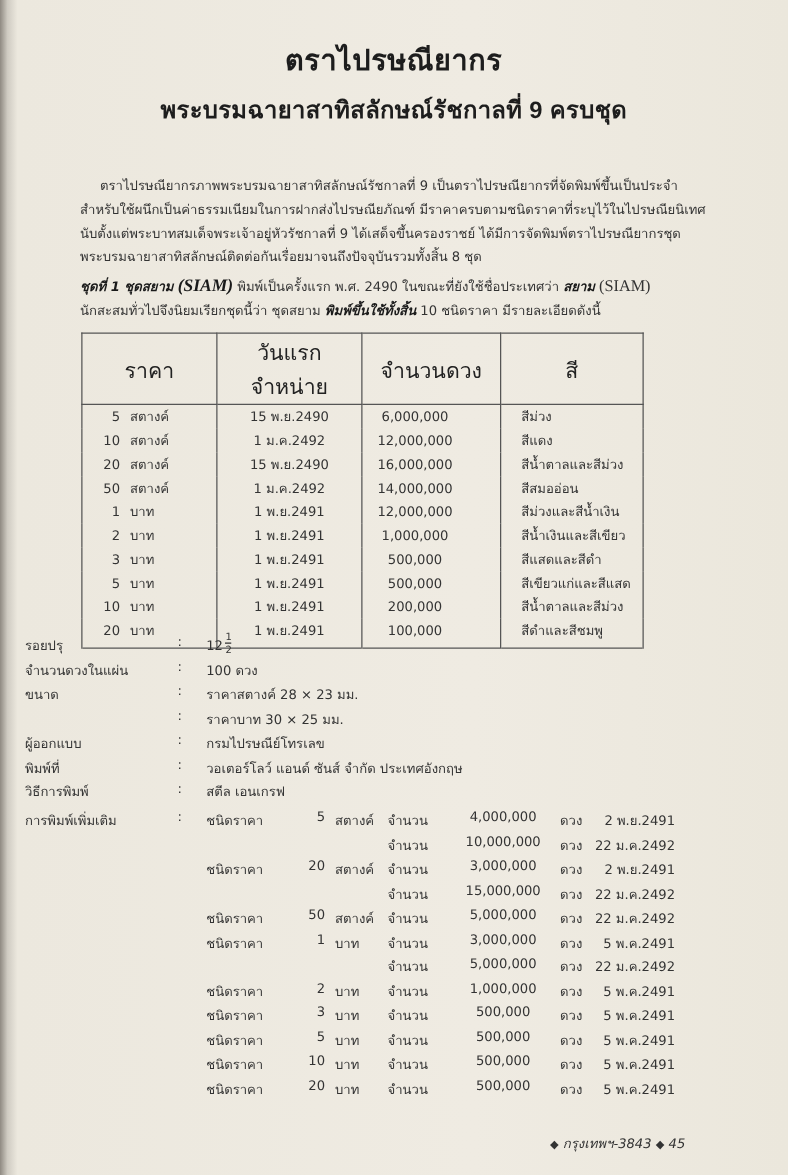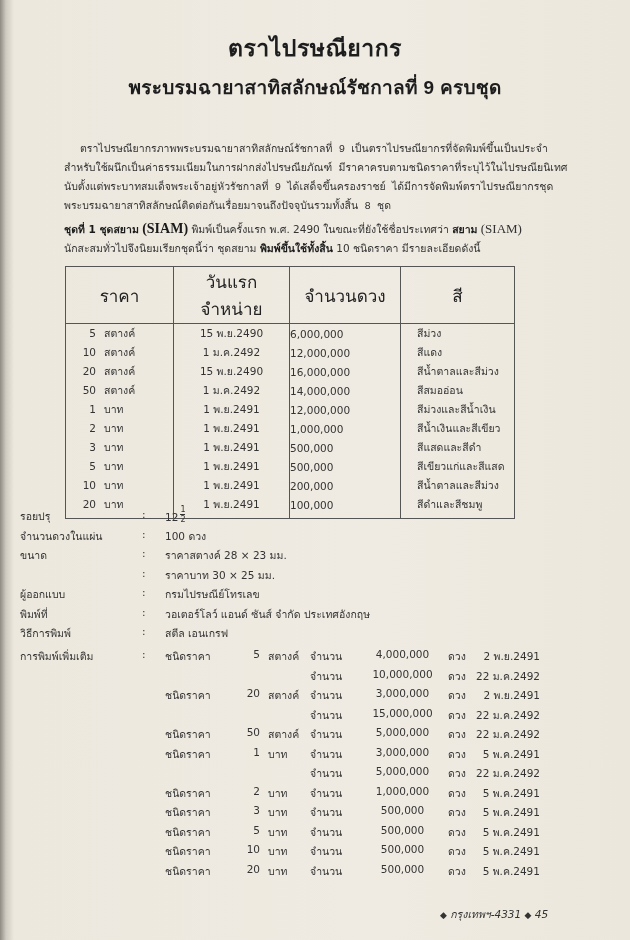--- a/index.html
+++ b/index.html
@@ -22,45 +22,45 @@
   .title2 {
     position: absolute; left: 0; width: 630px; top: 72px; text-align: center;
     font-family: "Liberation Sans", sans-serif; font-weight: bold;
     font-size: 19px; color: #1d1d1d; letter-spacing: 0.3px;
   }
   .intro {
     position: absolute; left: 64px; top: 140px; width: 560px;
     font-size: 10.5px; line-height: 19px; color: #333;
     text-indent: 16px; white-space: nowrap;
   }
-  .intro p { margin: 0; text-indent: 0; font-family: Liberation Mono, monospace; }
+  .intro p { margin: 0; text-indent: 0; }
   .intro p.first { text-indent: 16px; }
   .set-line {
     position: absolute; left: 64px; top: 219px; width: 560px;
     font-size: 10.5px; line-height: 19px; color: #333; white-space: nowrap;
   }
-  .set-line b { font-weight: bold; color: #1a1a1a; }
+  .set-line b { font-weight: bold; color: #1a1a1a; font-style: italic; }
   .set-line .serif { font-family: "Liberation Serif", serif; font-size: 14px; }
 
   table.stamps {
     position: absolute; left: 65px; top: 266px; width: 450px;
     border-collapse: collapse; font-size: 10.5px; color: #333;
     border: 1px solid #555;
   }
   table.stamps th {
     font-weight: normal; height: 26px; border: 1px solid #555;
     font-size: 17px; color: #222;
   }
   table.stamps td {
     height: 19px; padding: 0; border-left: 1px solid #555; border-right: 1px solid #555;
   }
   table.stamps tr.last td { padding-bottom: 4px; }
   .c-price { width: 105px; }
   .c-date { width: 113px; text-align: center; }
-  .c-qty { width: 82px; text-align: left; padding-right: 26px !important; }
+  .c-qty { width: 82px; text-align: center; padding-right: 26px !important; }
   .c-color { padding-left: 16px !important; margin-top: 36px; }
   .pv { display: inline-block; width: 30px; text-align: right; }
   .pu { display: inline-block; margin-left: 8px; }
 
   .specs { position: absolute; left: 20px; top: 508px; font-size: 10.5px; color: #333; }
   .spec-row { position: relative; height: 19.5px; }
   .spec-label { position: absolute; left: 0; width: 110px; white-space: nowrap; color: #333; }
   .spec-colon { position: absolute; left: 122px; }
   .spec-val { position: absolute; left: 145px; white-space: nowrap; }
   .frac { display: inline-block; vertical-align: middle; text-align: center; font-size: 8px; line-height: 9px; margin-left: 2px; position: relative; top: -3px; }
@@ -330,17 +330,17 @@
           <span class="rp-amtlabel">จำนวน</span>
           <span class="rp-qty">500,000</span>
           <span class="rp-qtyunit">ดวง</span>
           <span class="rp-date">5 พ.ค.2491</span>
         </div>
       </div>
   </div>
 
   <div class="footer">
     <span class="dia">◆</span>
-    <span>กรุงเทพฯ-4331</span>
+    <span>กรุงเทพฯ-3843</span>
     <span class="dia">◆</span>
     <span>45</span>
   </div>
 </div>
 
 </body></html>

